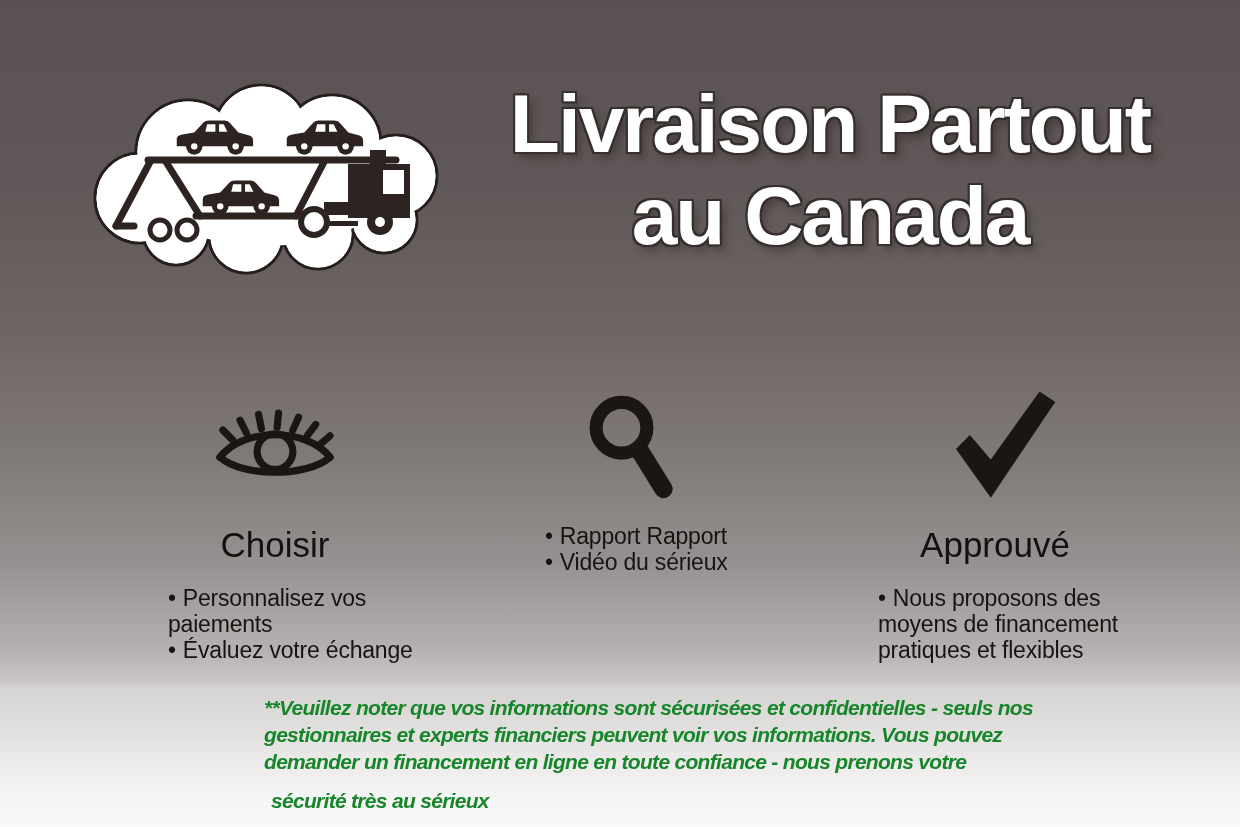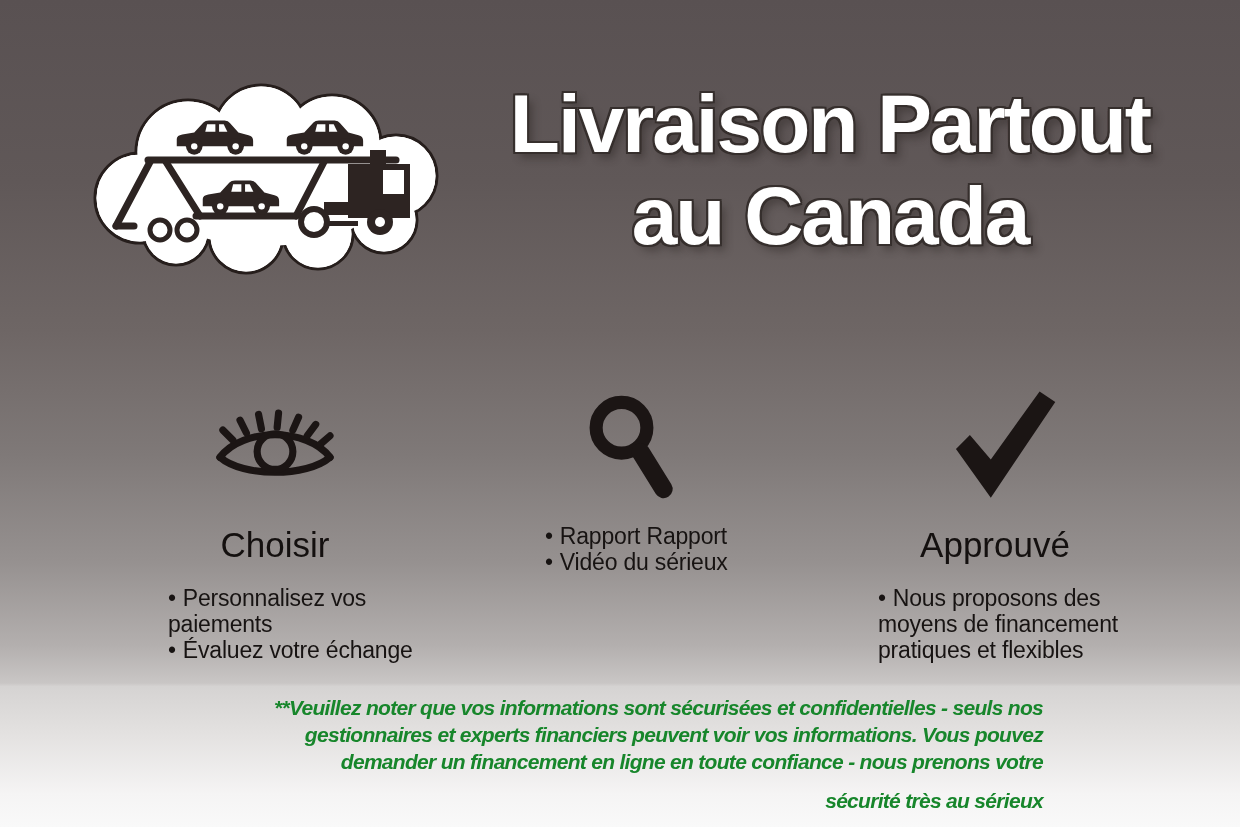--- a/index.html
+++ b/index.html
@@ -39,23 +39,23 @@
   .col1{left:168px;top:388px;width:280px;}
   .col1 .head{width:214px;}
   .col2{left:545px;top:388px;width:270px;}
   .col2 .head{width:160px;}
   .col2 .icon-box svg{margin-left:14px;}
   .col3{left:878px;top:388px;width:276px;}
   .col3 .head{width:234px;}
   .col3 .icon-box svg{margin-left:16px;}
   .eye-svg{margin-bottom:20px;}
   .footnote{
-    position:absolute;left:233px;top:694px;width:810px;
+    position:absolute;left:264px;top:694px;width:810px;
     color:#17862b;font-weight:bold;font-style:italic;
-    font-size:21px;line-height:27px;letter-spacing:-0.7px;text-align:right;
+    font-size:21px;line-height:27px;letter-spacing:-0.7px;
   }
   .footnote .note-line:nth-child(4){padding-left:7px;margin-top:12px;}
 </style>
 </head>
 <body>
 
 <div class="canvas">
 
   <div class="cloud-logo">
     <svg width="380" height="196" viewBox="0 0 380 196">

